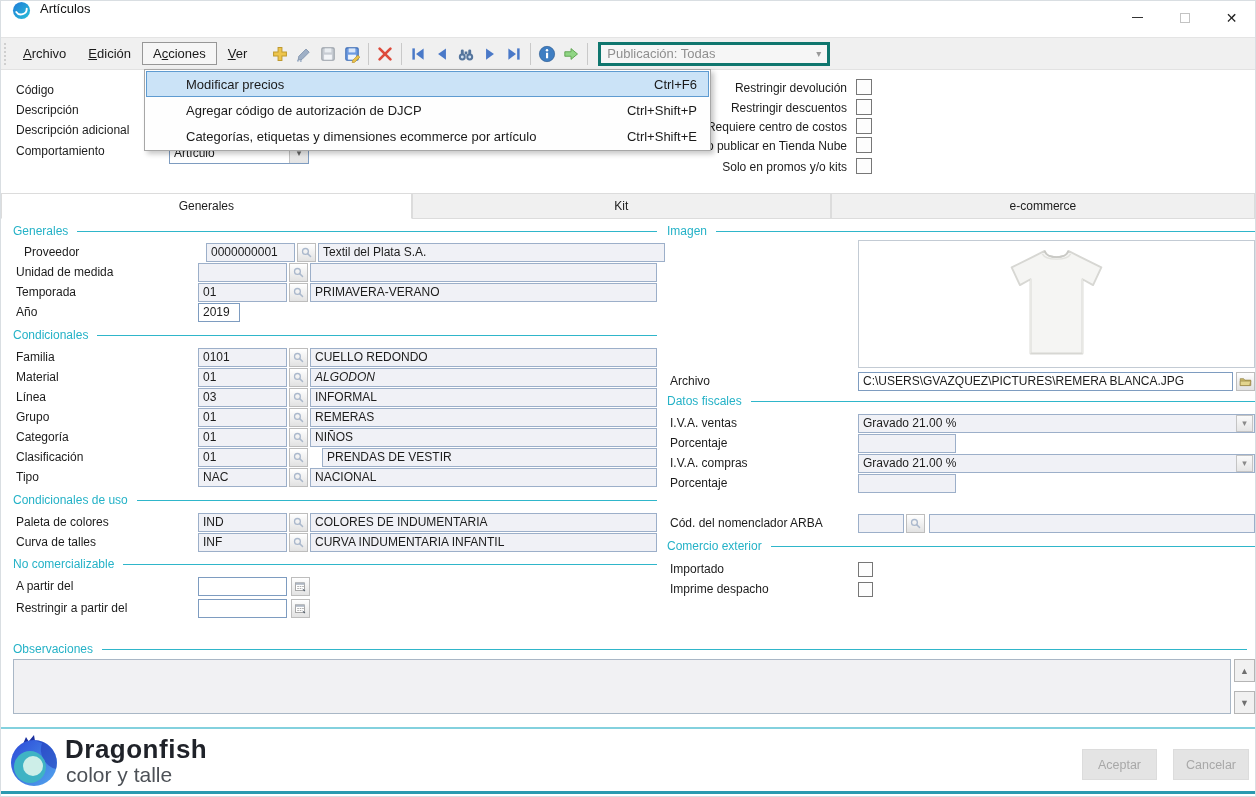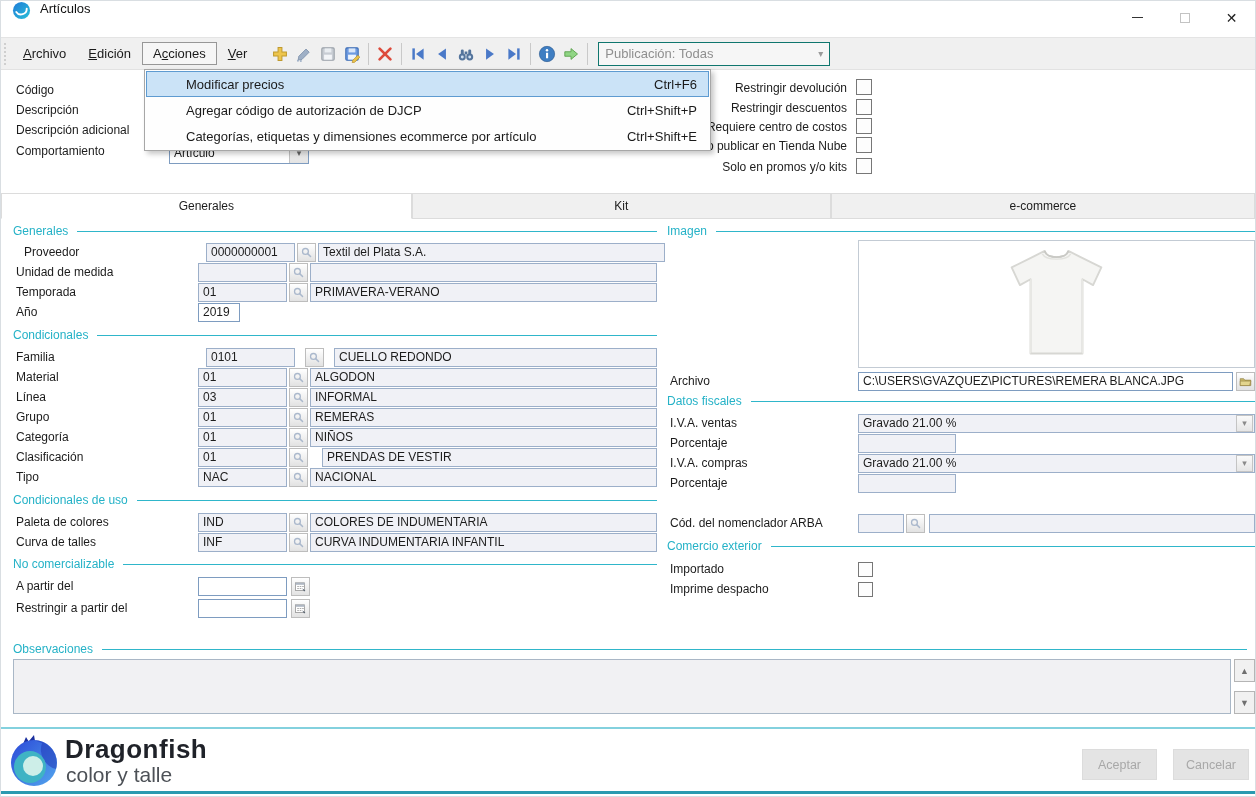--- a/index.html
+++ b/index.html
@@ -22,21 +22,21 @@
   .menubar { position:absolute; left:0; top:36px; right:0; height:33px; background:#f0f0f0;
     border-top:1px solid #e4e4e4; border-bottom:1px solid #e2e2e2; display:flex; align-items:center; }
   .grip { width:3px; height:22px; border-left:2px dotted #cfcfcf; margin:0 5px 0 3px; }
   .mitem { padding:4px 11px; font-size:13px; color:#1a1a1a; white-space:nowrap; }
   .mitem .u { text-decoration:underline; }
   .mitem.open { border:1px solid #979797; background:#f6f6f6; padding:3px 10px; }
   .tbar { display:flex; align-items:center; margin-left:10px; }
   .tbtn { width:24px; height:24px; display:flex; align-items:center; justify-content:center; flex:none; }
   .tbtn svg { width:18px; height:18px; }
   .tsep { width:1px; height:22px; background:#c9c9c9; margin:0 4px; flex:none; }
-  .pubcombo { width:232px; height:24px; margin-left:6px; background:#f6f6f6; border:1px solid #0f766e;
+  .pubcombo { width:232px; height:24px; margin-left:6px; background:#f6f6f6; border:3px solid #0f766e;
     display:flex; align-items:center; padding:8px 6px; color:#8f8f8f; font-size:13px; }
   .pubcombo .arrow { margin-left:auto; color:#9a9a9a; font-size:10px; }
   
   .toplab { position:absolute; font-size:12px; white-space:nowrap; }
   .chk-label { position:absolute; width:300px; text-align:right; font-size:12px; white-space:nowrap; }
   .checkbox { position:absolute; width:16px; height:16px; background:#fdfdfd; border:1px solid #777; }
   .behindcombo { position:absolute; left:168px; top:140px; width:140px; height:23px; background:#fff;
     border:1px solid #7e9cc0; display:flex; align-items:center; padding-left:4px; z-index:1; }
   .behindcombo .ddbtn { margin-left:auto; width:19px; height:21px; background:linear-gradient(#fbfbfb,#e3e3e3);
     border-left:1px solid #c2c2c2; display:flex; align-items:center; justify-content:center; color:#666; font-size:9px; }
@@ -286,41 +286,41 @@
   <div class="frow" style="left:12px; top:301px; width:644px;">
     <span class="lbl" style="width:185px; padding-left:3px;">Año</span>
     <span class="fld white" style="width:42px;">2019</span>
   </div>
 
   <div class="sect" style="left:12px; top:327px; width:644px;">
     <span>Condicionales</span>
       <span class="line"></span>
     </div>
 
-  <div class="frow" style="left:12px; top:346px; width:644px;gap:8px;">
+  <div class="frow" style="left:12px; top:346px; width:644px;">
     <span class="lbl" style="width:185px; padding-left:3px;">Familia</span>
     <span class="fld" style="width:89px;">0101</span>
     <span class="sqbtn" style="margin-left:2px;">
         <svg viewBox="0 0 16 16">
           <circle cx="6.7" cy="6.7" r="3.6" fill="none" stroke="#aab8cc" stroke-width="1.6"></circle>
           <path d="M9.4 9.4 L13 13" stroke="#aab8cc" stroke-width="1.8" stroke-linecap="round"></path>
         </svg>
       </span>
     <span class="fld" style="flex:1; margin-left:2px;">CUELLO REDONDO</span>
   </div>
   <div class="frow" style="left:12px; top:366px; width:644px;">
     <span class="lbl" style="width:185px; padding-left:3px;">Material</span>
     <span class="fld" style="width:89px;">01</span>
     <span class="sqbtn" style="margin-left:2px;">
         <svg viewBox="0 0 16 16">
           <circle cx="6.7" cy="6.7" r="3.6" fill="none" stroke="#aab8cc" stroke-width="1.6"></circle>
           <path d="M9.4 9.4 L13 13" stroke="#aab8cc" stroke-width="1.8" stroke-linecap="round"></path>
         </svg>
       </span>
-    <span class="fld" style="flex:1; margin-left:2px;">ALGODON</span>
+    <span class="fld" style="flex:1; margin-left:2px;font-style:italic;">ALGODON</span>
   </div>
   <div class="frow" style="left:12px; top:386px; width:644px;">
     <span class="lbl" style="width:185px; padding-left:3px;">Línea</span>
     <span class="fld" style="width:89px;">03</span>
     <span class="sqbtn" style="margin-left:2px;">
         <svg viewBox="0 0 16 16">
           <circle cx="6.7" cy="6.7" r="3.6" fill="none" stroke="#aab8cc" stroke-width="1.6"></circle>
           <path d="M9.4 9.4 L13 13" stroke="#aab8cc" stroke-width="1.8" stroke-linecap="round"></path>
         </svg>
       </span>

